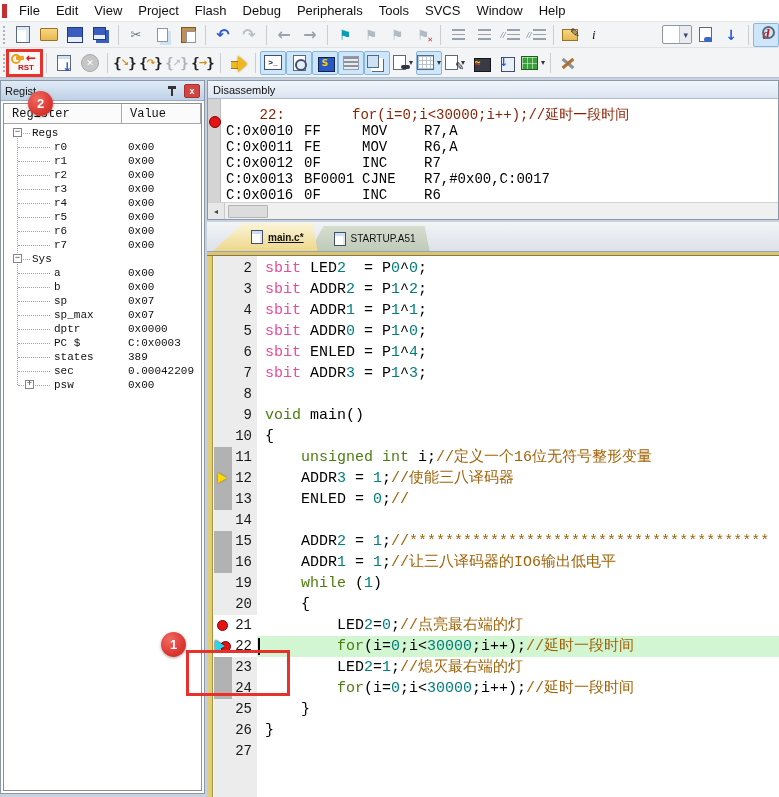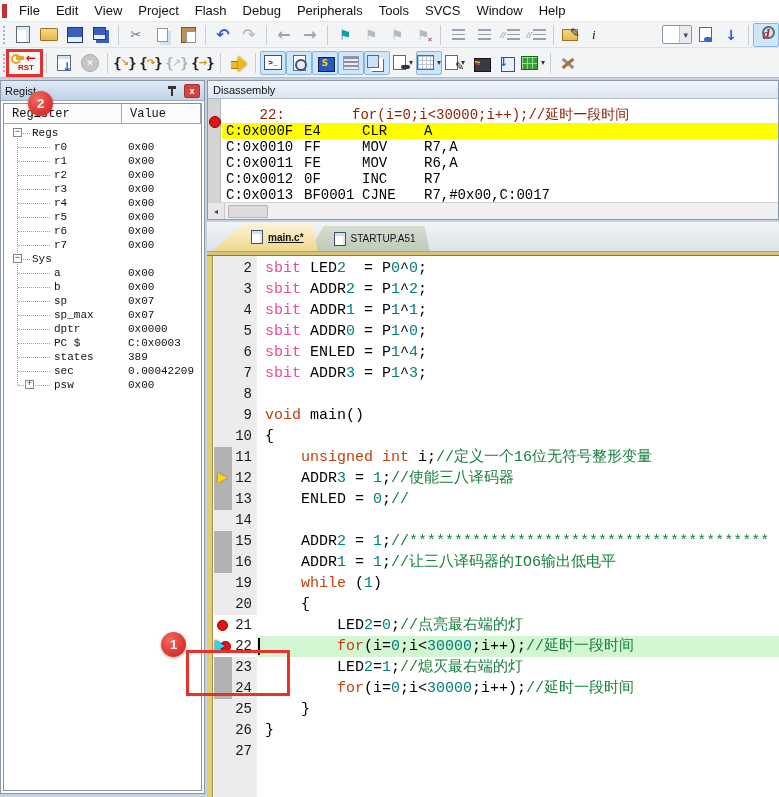--- a/index.html
+++ b/index.html
@@ -141,21 +141,21 @@
 .ed-gutterbg{position:absolute;left:7px;top:0;bottom:0;width:43px;background:#ececec}
 #code-lines{position:absolute;left:0;top:2px;right:0}
 .cl{display:flex;height:21px;font-family:"Liberation Mono",monospace;font-size:15px;line-height:21px}
 .cl .m{width:18px;margin-left:7px;position:relative}
 .cl .ln{width:25px;text-align:right;padding-right:5px;font-size:14px;color:#181818}
 .cl .tx{flex:1;white-space:pre;padding-left:8px;position:relative;color:#000}
 .cl.exec .m{background:#b2b2b2}
 .cl.wg .m,.cl.wg .ln{background:#fff}
 .cl.hl .tx{background:#d2f5d2}
 .cl.hl .tx::before{content:"";position:absolute;left:1px;top:2px;width:2px;height:17px;background:#000}
-.tk-p{color:#000}.tk-k{color:#c2410c}.tk-s{color:#ec4899}.tk-n{color:#007e7e}.tk-c{color:#15803d}
+.tk-p{color:#000}.tk-k{color:#4d7c0f}.tk-s{color:#ec4899}.tk-n{color:#007e7e}.tk-c{color:#a16207}
 .mk{position:absolute}
 .mk-bp{left:3px;top:5px;width:11px;height:11px;border-radius:50%;background:#e41414;border:1px solid #8c0000}
 .mk-arrow{left:4px;top:5px;width:0;height:0;border-left:9px solid #ffd800;border-top:5px solid transparent;border-bottom:5px solid transparent;filter:drop-shadow(0 0 1px #907800)}
 .mk-bparrow-dot{left:6px;top:5px;width:11px;height:11px;border-radius:50%;background:#e41414;border:1px solid #8c0000}
 .mk-bparrow-tri{left:1px;top:4px;width:0;height:0;border-left:10px solid #28d8e8;border-top:6px solid transparent;border-bottom:6px solid transparent;filter:drop-shadow(0 0 1px #000);z-index:2}
 
 
 .badge{position:absolute;width:25px;height:25px;border-radius:50%;background:radial-gradient(circle at 35% 30%,#f06a60,#dd3832 60%,#c62824);color:#fff;font-weight:bold;font-size:13px;display:flex;align-items:center;justify-content:center;box-shadow:0 1px 3px rgba(0,0,0,.35);z-index:50}
 .annrect{position:absolute;border:3px solid #e8312a;z-index:40}
 #ann-rst{left:6px;top:49px;width:37px;height:28px}
@@ -411,21 +411,20 @@
       </div>
   </div>
 </div>
 
 <div id="disasm">
   <div class="dis-title">Disassembly</div>
   <div class="dis-body">
     <div class="dis-gutter"></div>
     <div class="dis-rows" id="asm-rows">
         <div class="arow src">    22:        for(i=0;i&lt;30000;i++);//延时一段时间</div>
-        <div class="arow cur"><span class="a-addr">C:0x000F</span><span class="a-bytes">E4</span><span class="a-mn">CLR</span><span class="a-op">A</span></div>
         <div class="arow"><span class="a-addr">C:0x0010</span><span class="a-bytes">FF</span><span class="a-mn">MOV</span><span class="a-op">R7,A</span></div>
         <div class="arow"><span class="a-addr">C:0x0011</span><span class="a-bytes">FE</span><span class="a-mn">MOV</span><span class="a-op">R6,A</span></div>
         <div class="arow"><span class="a-addr">C:0x0012</span><span class="a-bytes">0F</span><span class="a-mn">INC</span><span class="a-op">R7</span></div>
         <div class="arow"><span class="a-addr">C:0x0013</span><span class="a-bytes">BF0001</span><span class="a-mn">CJNE</span><span class="a-op">R7,#0x00,C:0017</span></div>
         <div class="arow"><span class="a-addr">C:0x0016</span><span class="a-bytes">0F</span><span class="a-mn">INC</span><span class="a-op">R6</span></div>
       </div>
   </div>
   <div class="dis-bp"></div>
   <div class="dis-scroll">
     <span class="ds-btn">◂</span>

